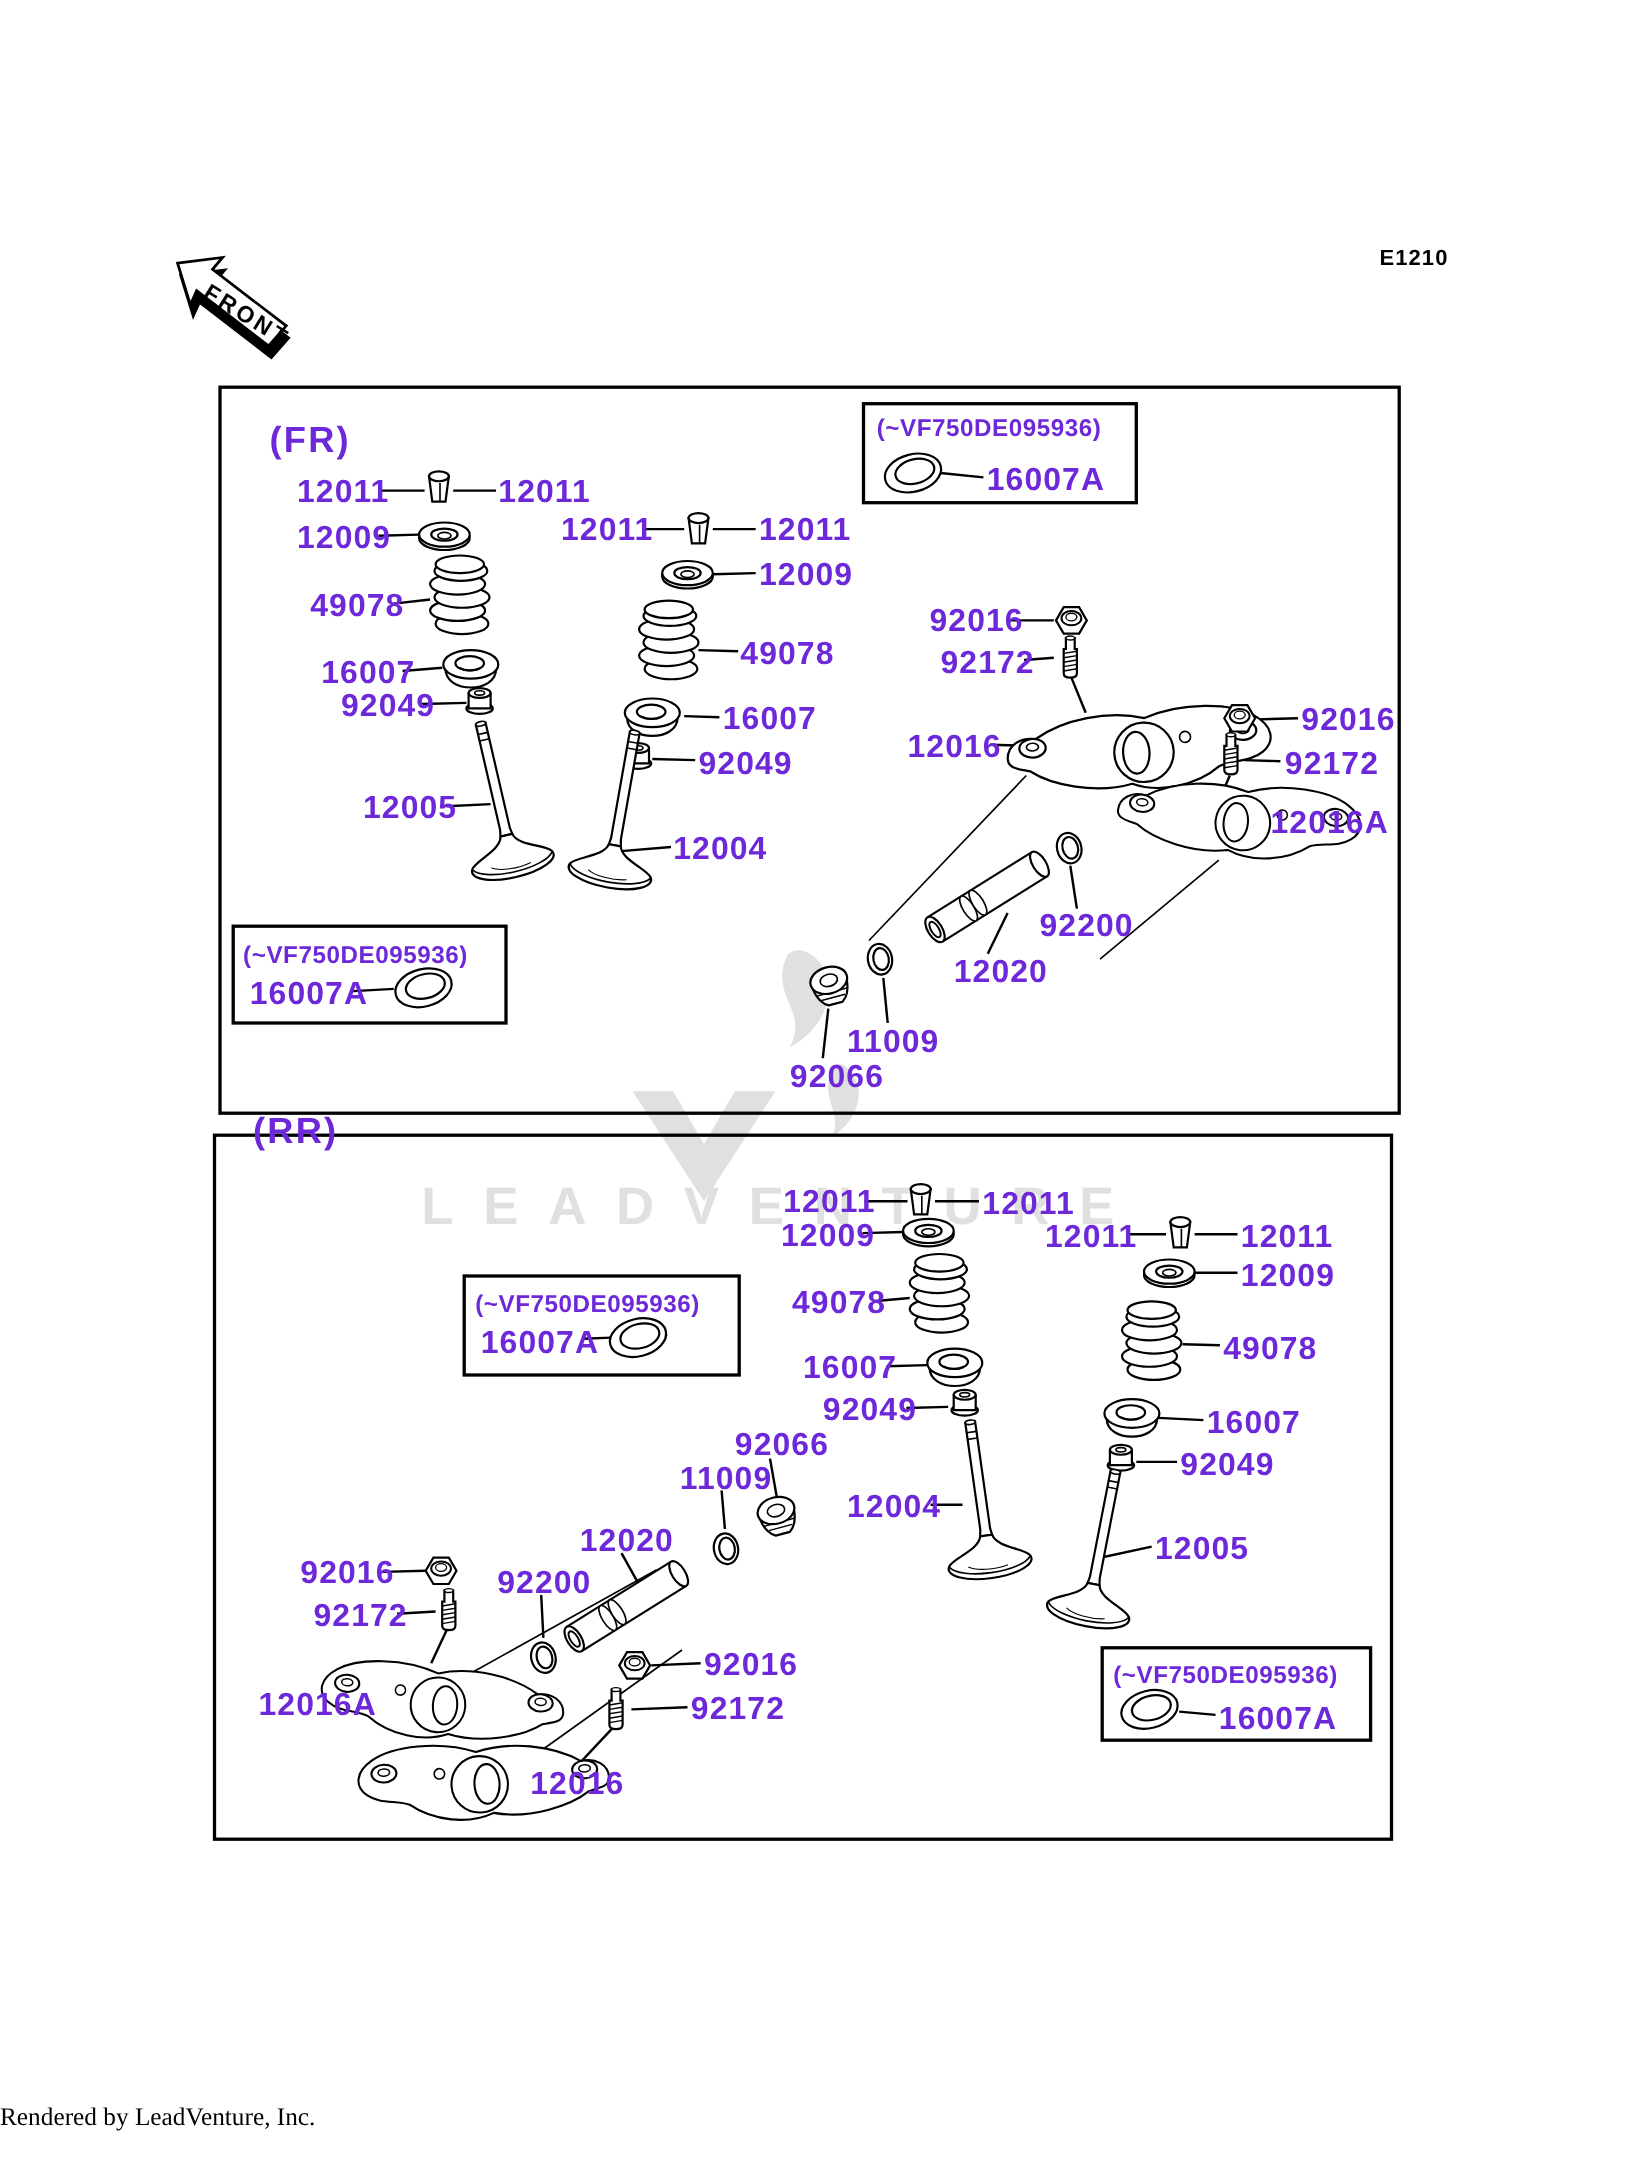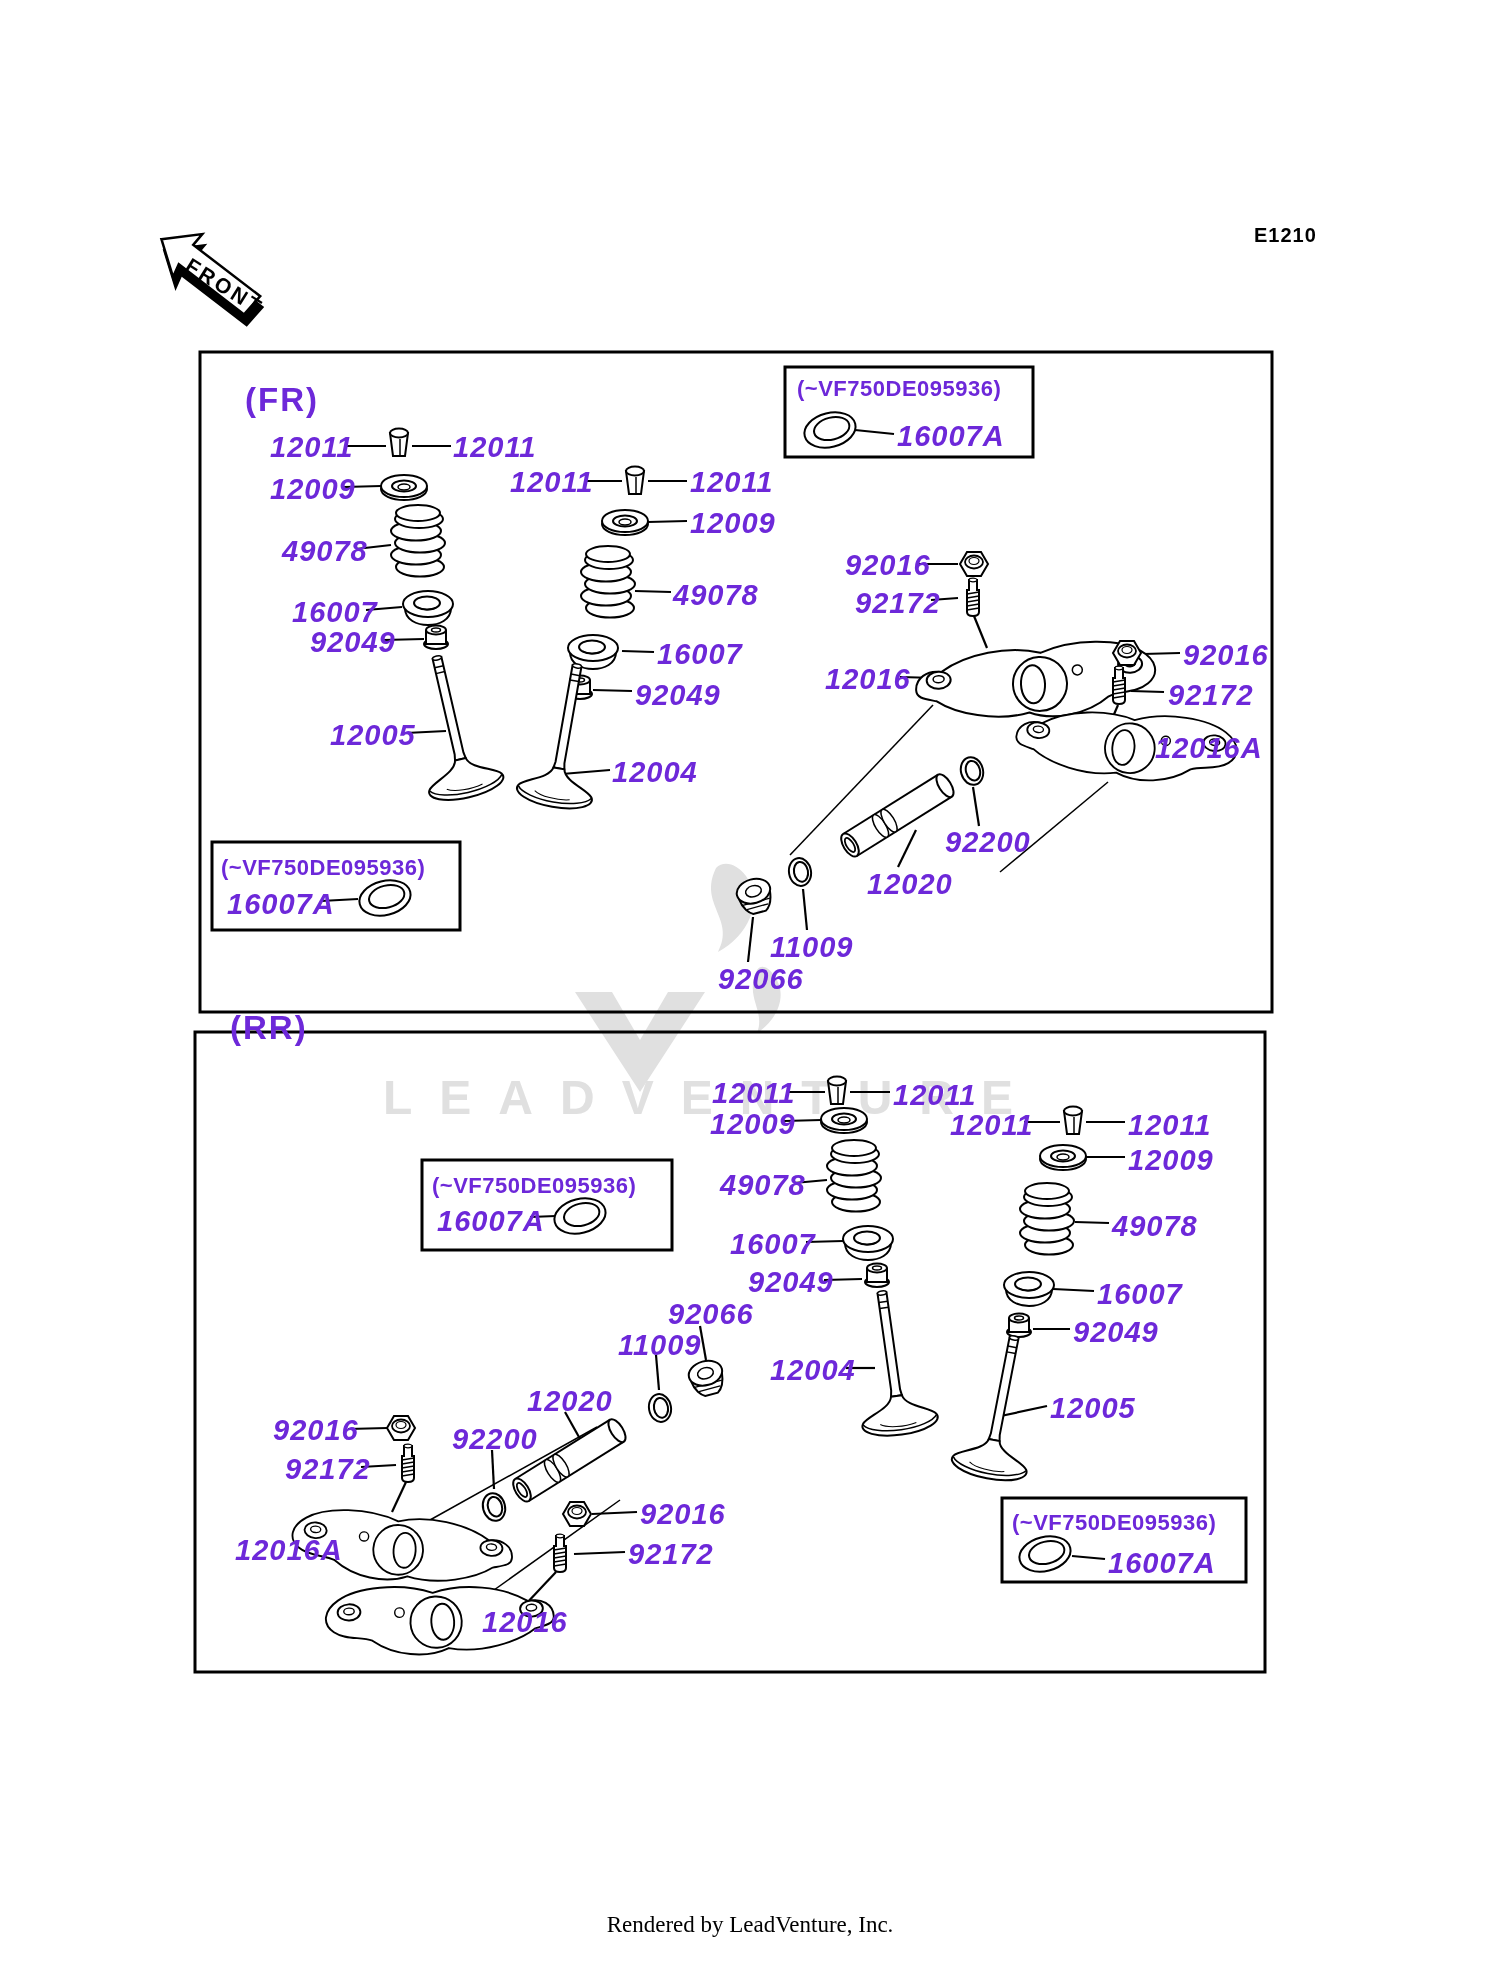--- a/index.html
+++ b/index.html
@@ -1,27 +1,27 @@
 <!DOCTYPE html>
 <html><head>
 <meta charset="utf-8">
 <style>
   html,body{margin:0;padding:0;background:#fff;}
   #page{position:relative;width:1500px;height:1962px;background:#fff;overflow:hidden;
         font-family:"Liberation Sans",sans-serif;}
   .lbl{position:absolute;font-family:"Liberation Sans",sans-serif;font-weight:700;color:#6d28d9;
        white-space:nowrap;z-index:3;line-height:1.05;}
-  .lbl.part{font-size:29px;letter-spacing:1px;font-style:italic;}
+  .lbl.part{font-size:29px;letter-spacing:1px;}
   .lbl.note{font-size:22px;letter-spacing:0.5px;}
   .lbl.title{font-size:33px;letter-spacing:2px;}
   #doc-code{position:absolute;left:1254px;top:224px;font-size:20px;font-weight:700;
             letter-spacing:1px;z-index:3;}
   #watermark-text{position:absolute;left:383px;top:1070px;font-size:48px;font-weight:700;
             letter-spacing:27px;color:#e0e0e0;z-index:0;}
-  #footer-text{position:absolute;left:0;right:0;top:1912px;text-align:center;
+  #footer-text{position:absolute;left:0;right:0;top:1912px;text-align:left;
             font-family:"Liberation Serif",serif;font-size:23px;color:#000;z-index:3;}
   #diagram-svg{position:absolute;left:0;top:0;z-index:2;}
 </style>
 </head>
 <body>
 
 <div id="page">
 
   <div id="doc-code">E1210</div>
   <div id="watermark-text">LEADVENTURE</div>

